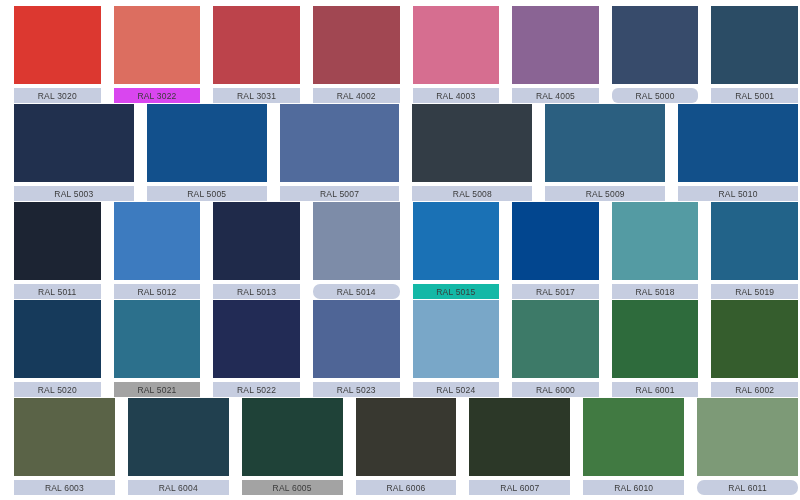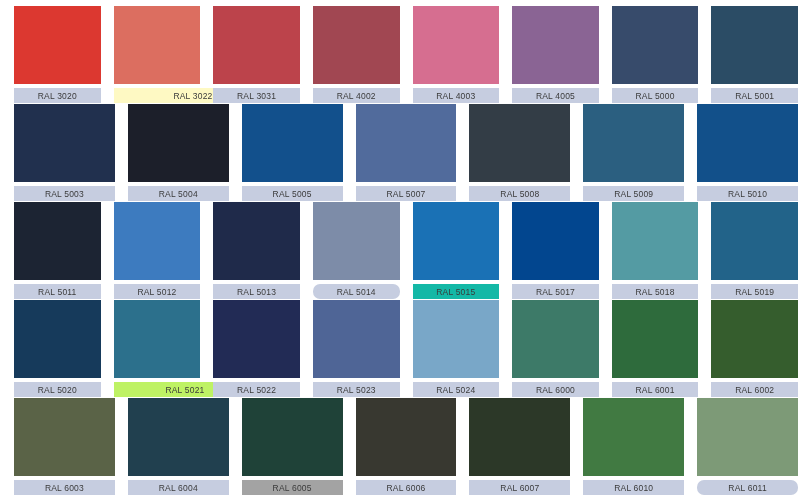--- a/index.html
+++ b/index.html
@@ -72,57 +72,53 @@
 <body>
 
 <div id="ral-chart" style="background: rgb(255, 255, 255);">
     <div class="chart-row">
       <div class="swatch-cell">
         <div class="swatch-color" style="background-color: rgb(220, 56, 48);"></div>
         <div class="swatch-label" style="background: rgb(198, 205, 224); color: rgb(58, 58, 58);">RAL 3020</div>
       </div>
       <div class="swatch-cell">
         <div class="swatch-color" style="background-color: rgb(220, 110, 96);"></div>
-        <div class="swatch-label" style="background: #fef9c3; color: rgb(58, 58, 58); padding-left: 36px;">RAL 3022</div>
+        <div class="swatch-label" style="background: #d946ef; color: rgb(58, 58, 58);">RAL 3022</div>
       </div>
       <div class="swatch-cell">
         <div class="swatch-color" style="background-color: rgb(188, 67, 75);"></div>
         <div class="swatch-label" style="background: rgb(198, 205, 224); color: rgb(58, 58, 58);">RAL 3031</div>
       </div>
       <div class="swatch-cell">
         <div class="swatch-color" style="background-color: rgb(161, 71, 82);"></div>
         <div class="swatch-label" style="background: rgb(198, 205, 224); color: rgb(58, 58, 58);">RAL 4002</div>
       </div>
       <div class="swatch-cell">
         <div class="swatch-color" style="background-color: rgb(214, 110, 144);"></div>
         <div class="swatch-label" style="background: rgb(198, 205, 224); color: rgb(58, 58, 58);">RAL 4003</div>
       </div>
       <div class="swatch-cell">
         <div class="swatch-color" style="background-color: rgb(138, 100, 148);"></div>
         <div class="swatch-label" style="background: rgb(198, 205, 224); color: rgb(58, 58, 58);">RAL 4005</div>
       </div>
       <div class="swatch-cell">
         <div class="swatch-color" style="background-color: rgb(55, 75, 107);"></div>
-        <div class="swatch-label" style="background: rgb(198, 205, 224); color: rgb(58, 58, 58);">RAL 5000</div>
+        <div class="swatch-label" style="background: rgb(198, 205, 224); color: rgb(58, 58, 58); border-radius: 6px;">RAL 5000</div>
       </div>
       <div class="swatch-cell">
         <div class="swatch-color" style="background-color: rgb(43, 76, 101);"></div>
         <div class="swatch-label" style="background: rgb(198, 205, 224); color: rgb(58, 58, 58);">RAL 5001</div>
       </div>
     </div>
     <div class="chart-row">
       <div class="swatch-cell">
         <div class="swatch-color" style="background-color: rgb(33, 48, 78);"></div>
         <div class="swatch-label" style="background: rgb(198, 205, 224); color: rgb(58, 58, 58);">RAL 5003</div>
       </div>
       <div class="swatch-cell">
-        <div class="swatch-color" style="background-color: rgb(28, 31, 42);"></div>
-        <div class="swatch-label" style="background: rgb(198, 205, 224); color: rgb(58, 58, 58);">RAL 5004</div>
-      </div>
-      <div class="swatch-cell">
         <div class="swatch-color" style="background-color: rgb(18, 80, 140);"></div>
         <div class="swatch-label" style="background: rgb(198, 205, 224); color: rgb(58, 58, 58);">RAL 5005</div>
       </div>
       <div class="swatch-cell">
         <div class="swatch-color" style="background-color: rgb(81, 107, 156);"></div>
         <div class="swatch-label" style="background: rgb(198, 205, 224); color: rgb(58, 58, 58);">RAL 5007</div>
       </div>
       <div class="swatch-cell">
         <div class="swatch-color" style="background-color: rgb(51, 61, 70);"></div>
         <div class="swatch-label" style="background: rgb(198, 205, 224); color: rgb(58, 58, 58);">RAL 5008</div>
@@ -170,21 +166,21 @@
         <div class="swatch-label" style="background: rgb(198, 205, 224); color: rgb(58, 58, 58);">RAL 5019</div>
       </div>
     </div>
     <div class="chart-row">
       <div class="swatch-cell">
         <div class="swatch-color" style="background-color: rgb(22, 58, 91);"></div>
         <div class="swatch-label" style="background: rgb(198, 205, 224); color: rgb(58, 58, 58);">RAL 5020</div>
       </div>
       <div class="swatch-cell">
         <div class="swatch-color" style="background-color: rgb(44, 112, 140);"></div>
-        <div class="swatch-label" style="background: #bef264; color: rgb(58, 58, 58); padding-left: 28px;">RAL 5021</div>
+        <div class="swatch-label" style="background: #a3a3a3; color: rgb(58, 58, 58);">RAL 5021</div>
       </div>
       <div class="swatch-cell">
         <div class="swatch-color" style="background-color: rgb(34, 43, 85);"></div>
         <div class="swatch-label" style="background: rgb(198, 205, 224); color: rgb(58, 58, 58);">RAL 5022</div>
       </div>
       <div class="swatch-cell">
         <div class="swatch-color" style="background-color: rgb(79, 101, 150);"></div>
         <div class="swatch-label" style="background: rgb(198, 205, 224); color: rgb(58, 58, 58);">RAL 5023</div>
       </div>
       <div class="swatch-cell">

